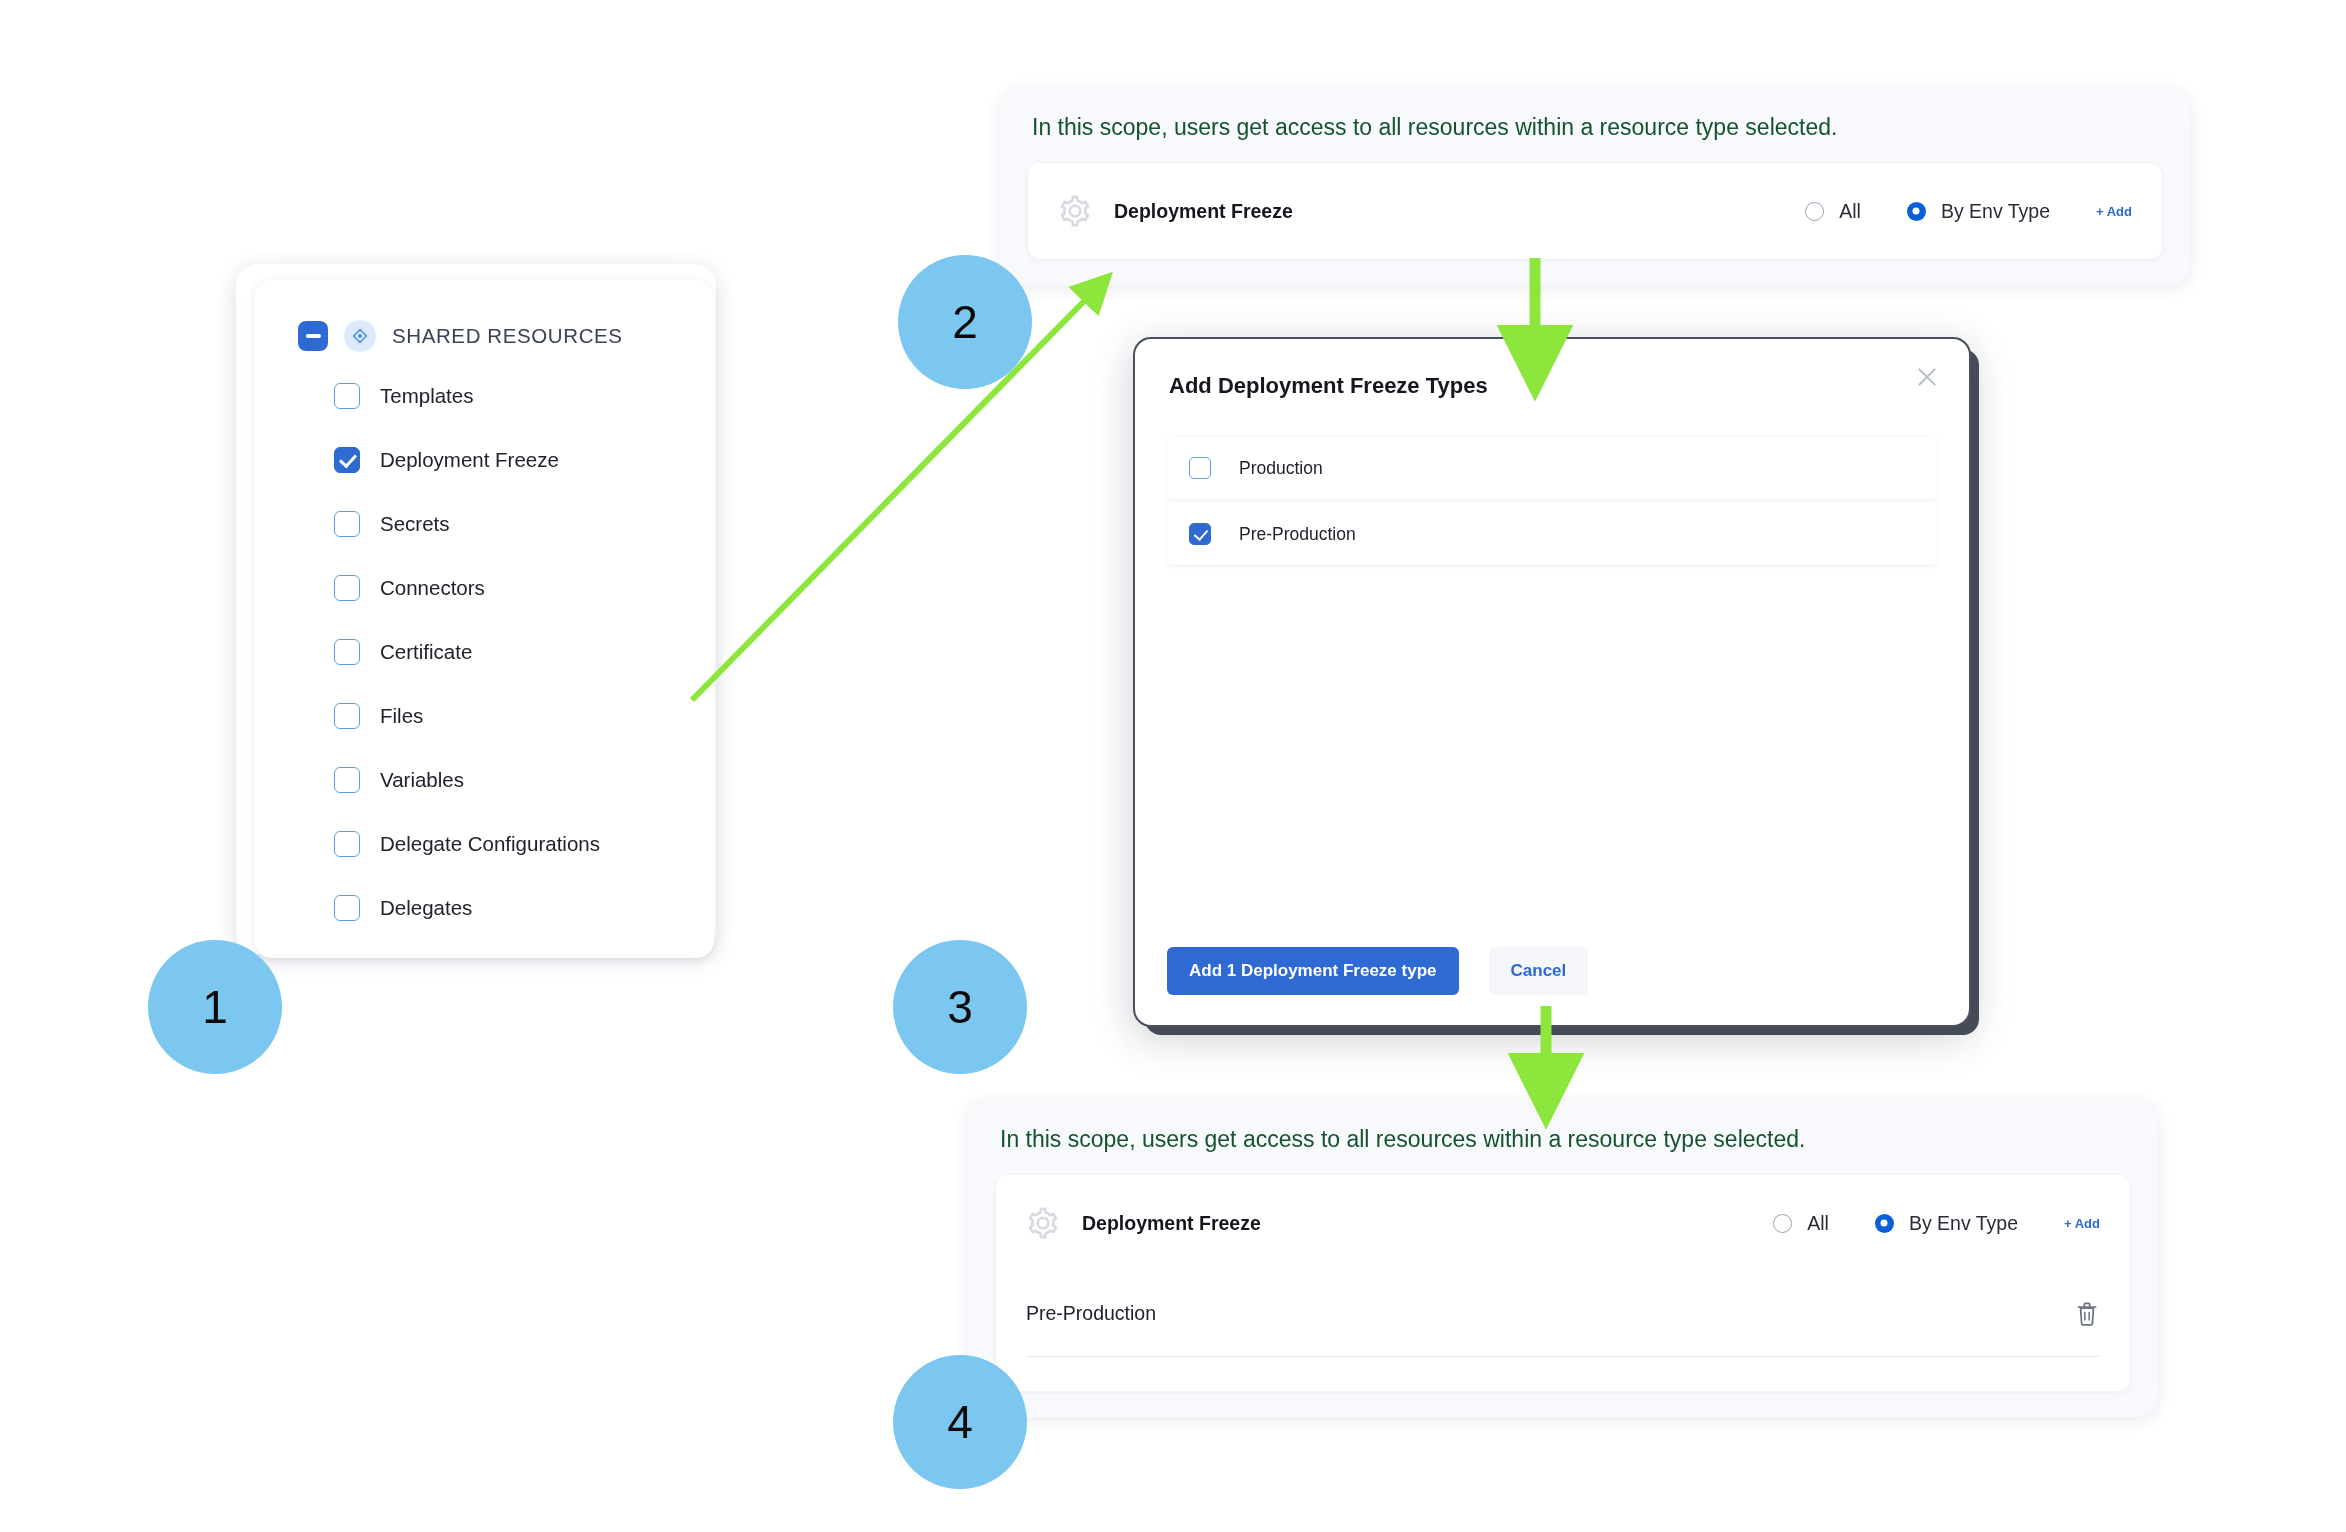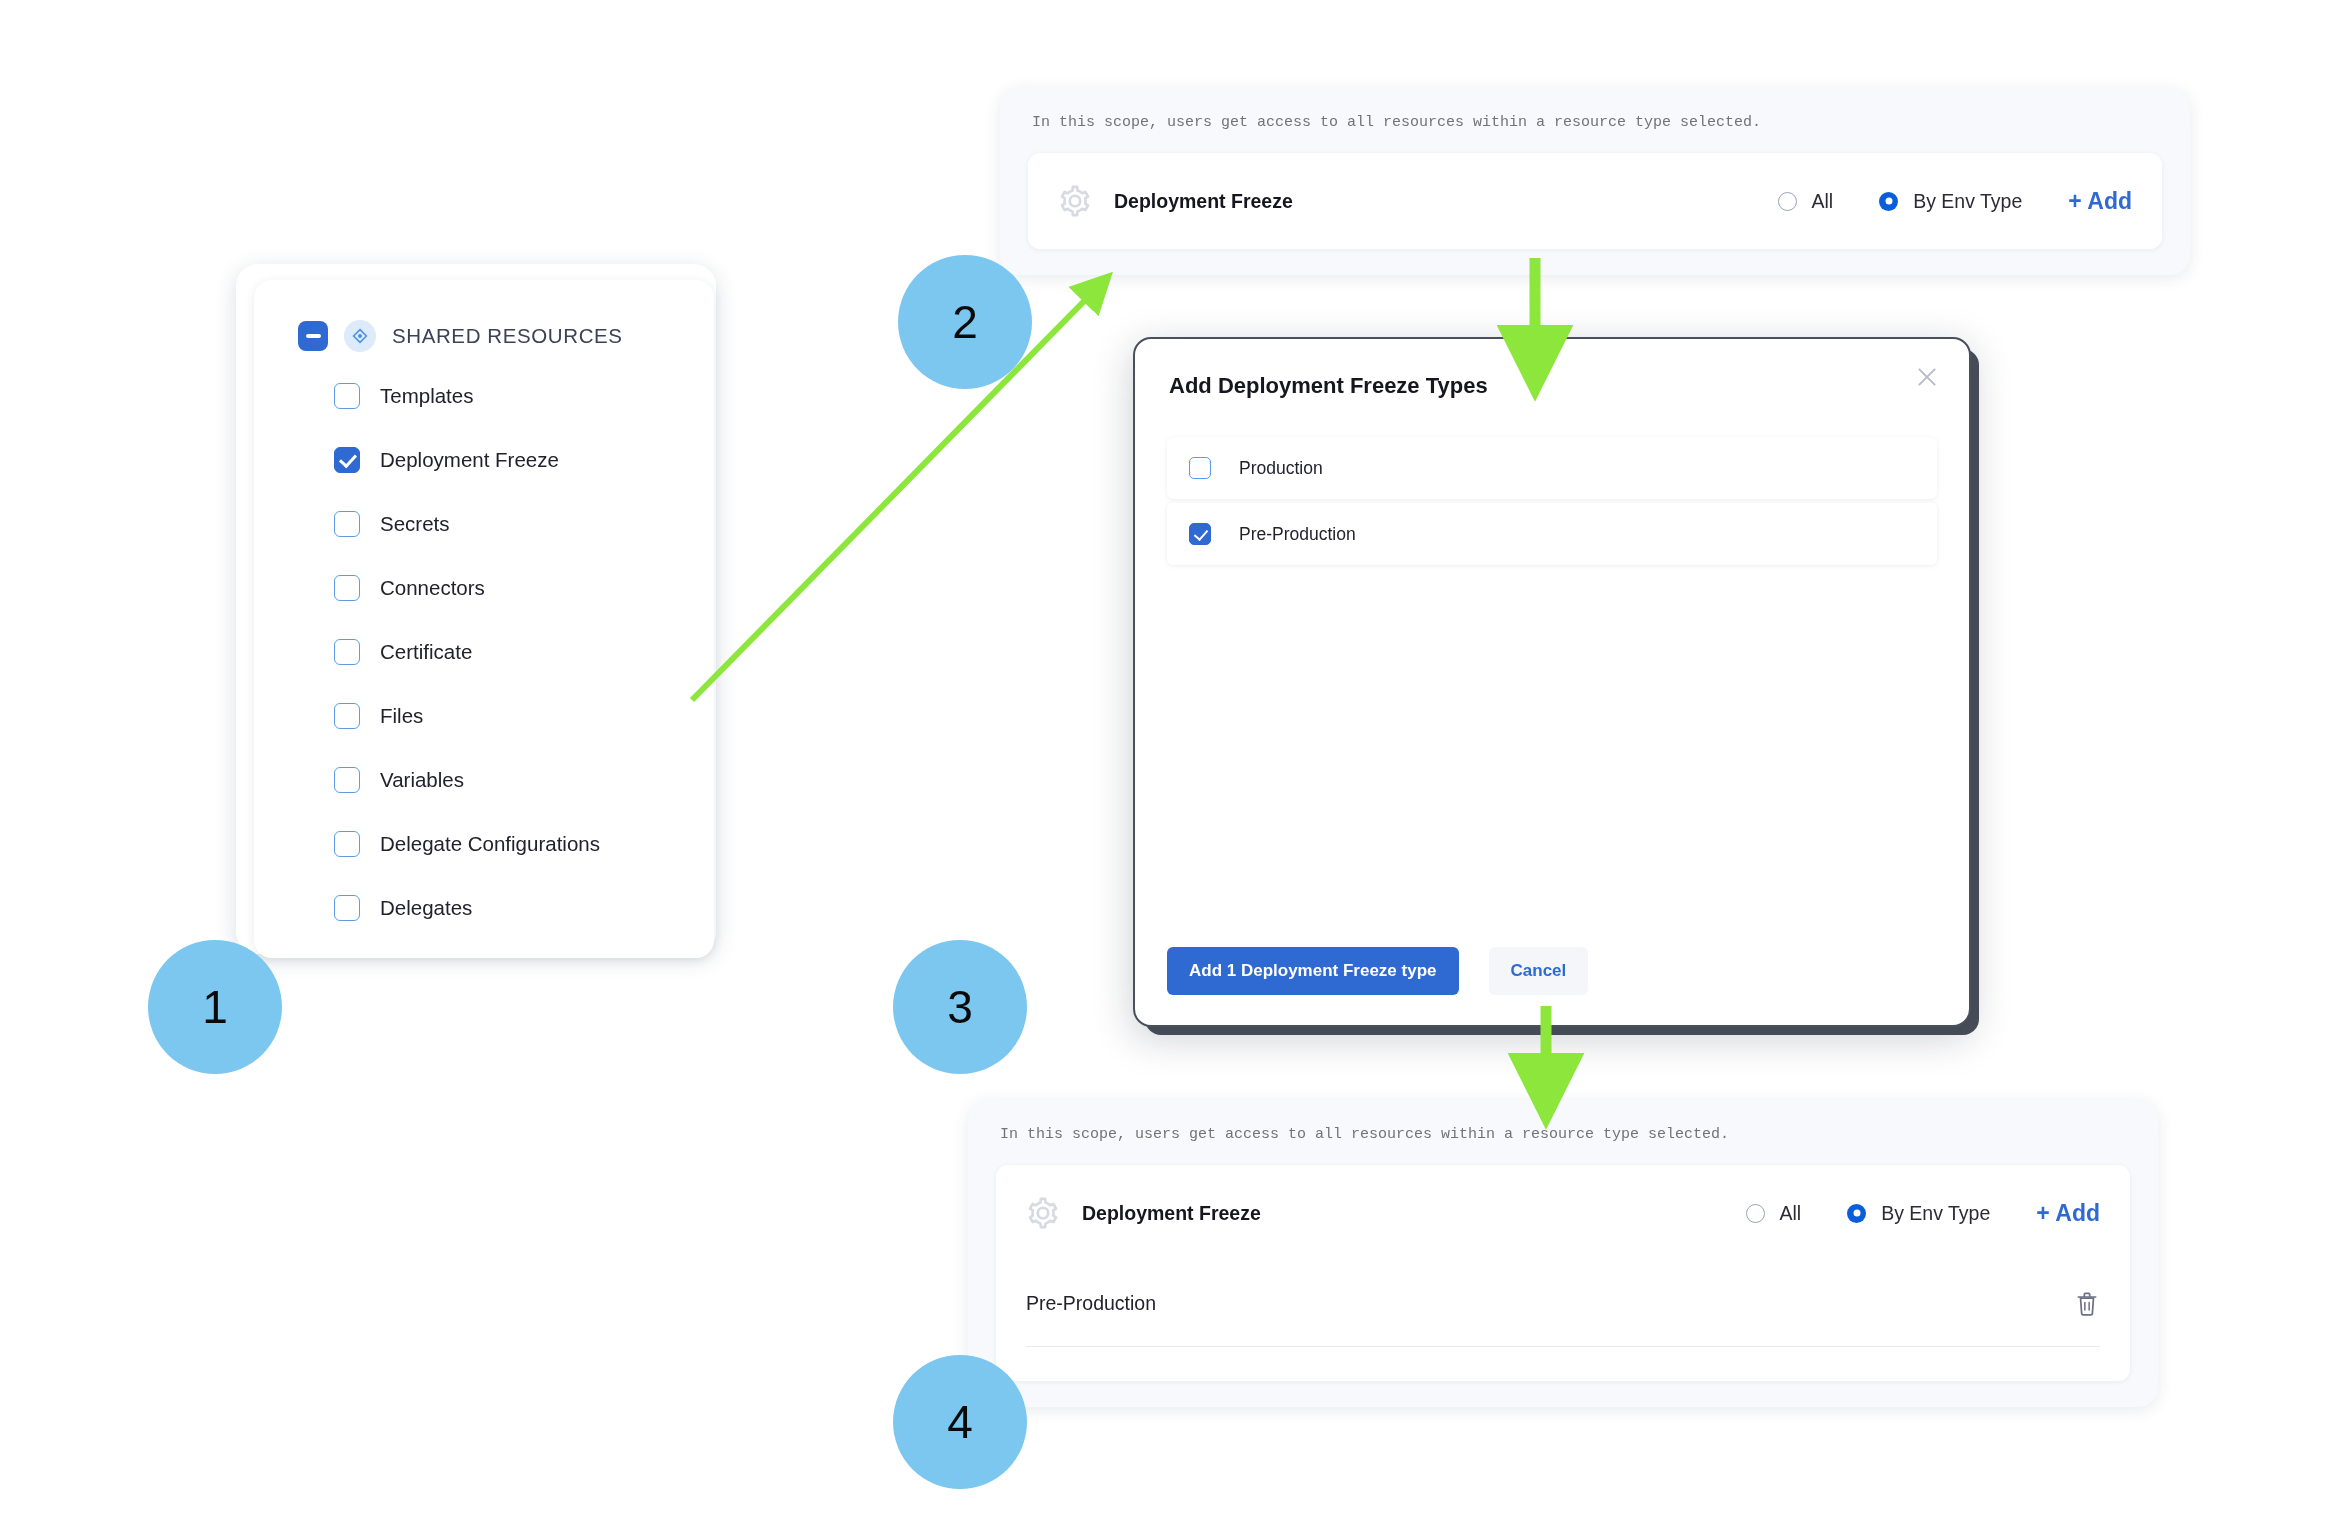--- a/index.html
+++ b/index.html
@@ -77,21 +77,21 @@
   
   .scope-panel {
     position: absolute;
     background: #f7f9fc;
     border-radius: 20px;
     box-shadow: 0 3px 16px rgba(36,52,86,.10);
     z-index: 12;
     padding: 26px 28px 26px 28px;
   }
   .scope-note {
-    font-size: 15px; color: #737373; margin-bottom: 22px; margin-left: 4px; font-family: Liberation Mono, monospace;
+    font-size: 23px; color: #14532d; margin-bottom: 22px; margin-left: 4px;
   }
   .scope-inner {
     background: #ffffff; border-radius: 12px;
     box-shadow: 0 1px 5px rgba(40,56,90,.07);
     padding: 0 30px;
   }
   .scope-row {
     display: flex; align-items: center;
     height: 96px;
   }
@@ -102,21 +102,21 @@
   .radio {
     width: 19px; height: 19px; border-radius: 50%;
     border: 1.8px solid #9ba2b4; background: #fff; flex: 0 0 auto; position: relative;
   }
   .radio.sel { border: none; background: #0a5ed7; }
   .radio.sel::after {
     content:""; position:absolute; left:50%; top:50%; transform:translate(-50%,-50%);
     width: 7px; height: 7px; border-radius:50%; background:#fff;
   }
   .radio-label { font-size: 19.5px; color: #2b2b38; }
-  .add-link { font-size: 23px; font-weight: 700; color: #2e6ad1; }
+  .add-link { font-size: 13px; font-weight: 700; color: #2e6ad1; }
   .env-row {
     display: flex; align-items: center;
     height: 86px; border-bottom: 1px solid #e8ebf1;
   }
   .env-name { font-size: 19.5px; color: #22222e; }
   .trash-ico { margin-left: auto; width: 26px; height: 28px; }
   .scope-tail { height: 34px; }
 
   
   .modal {

